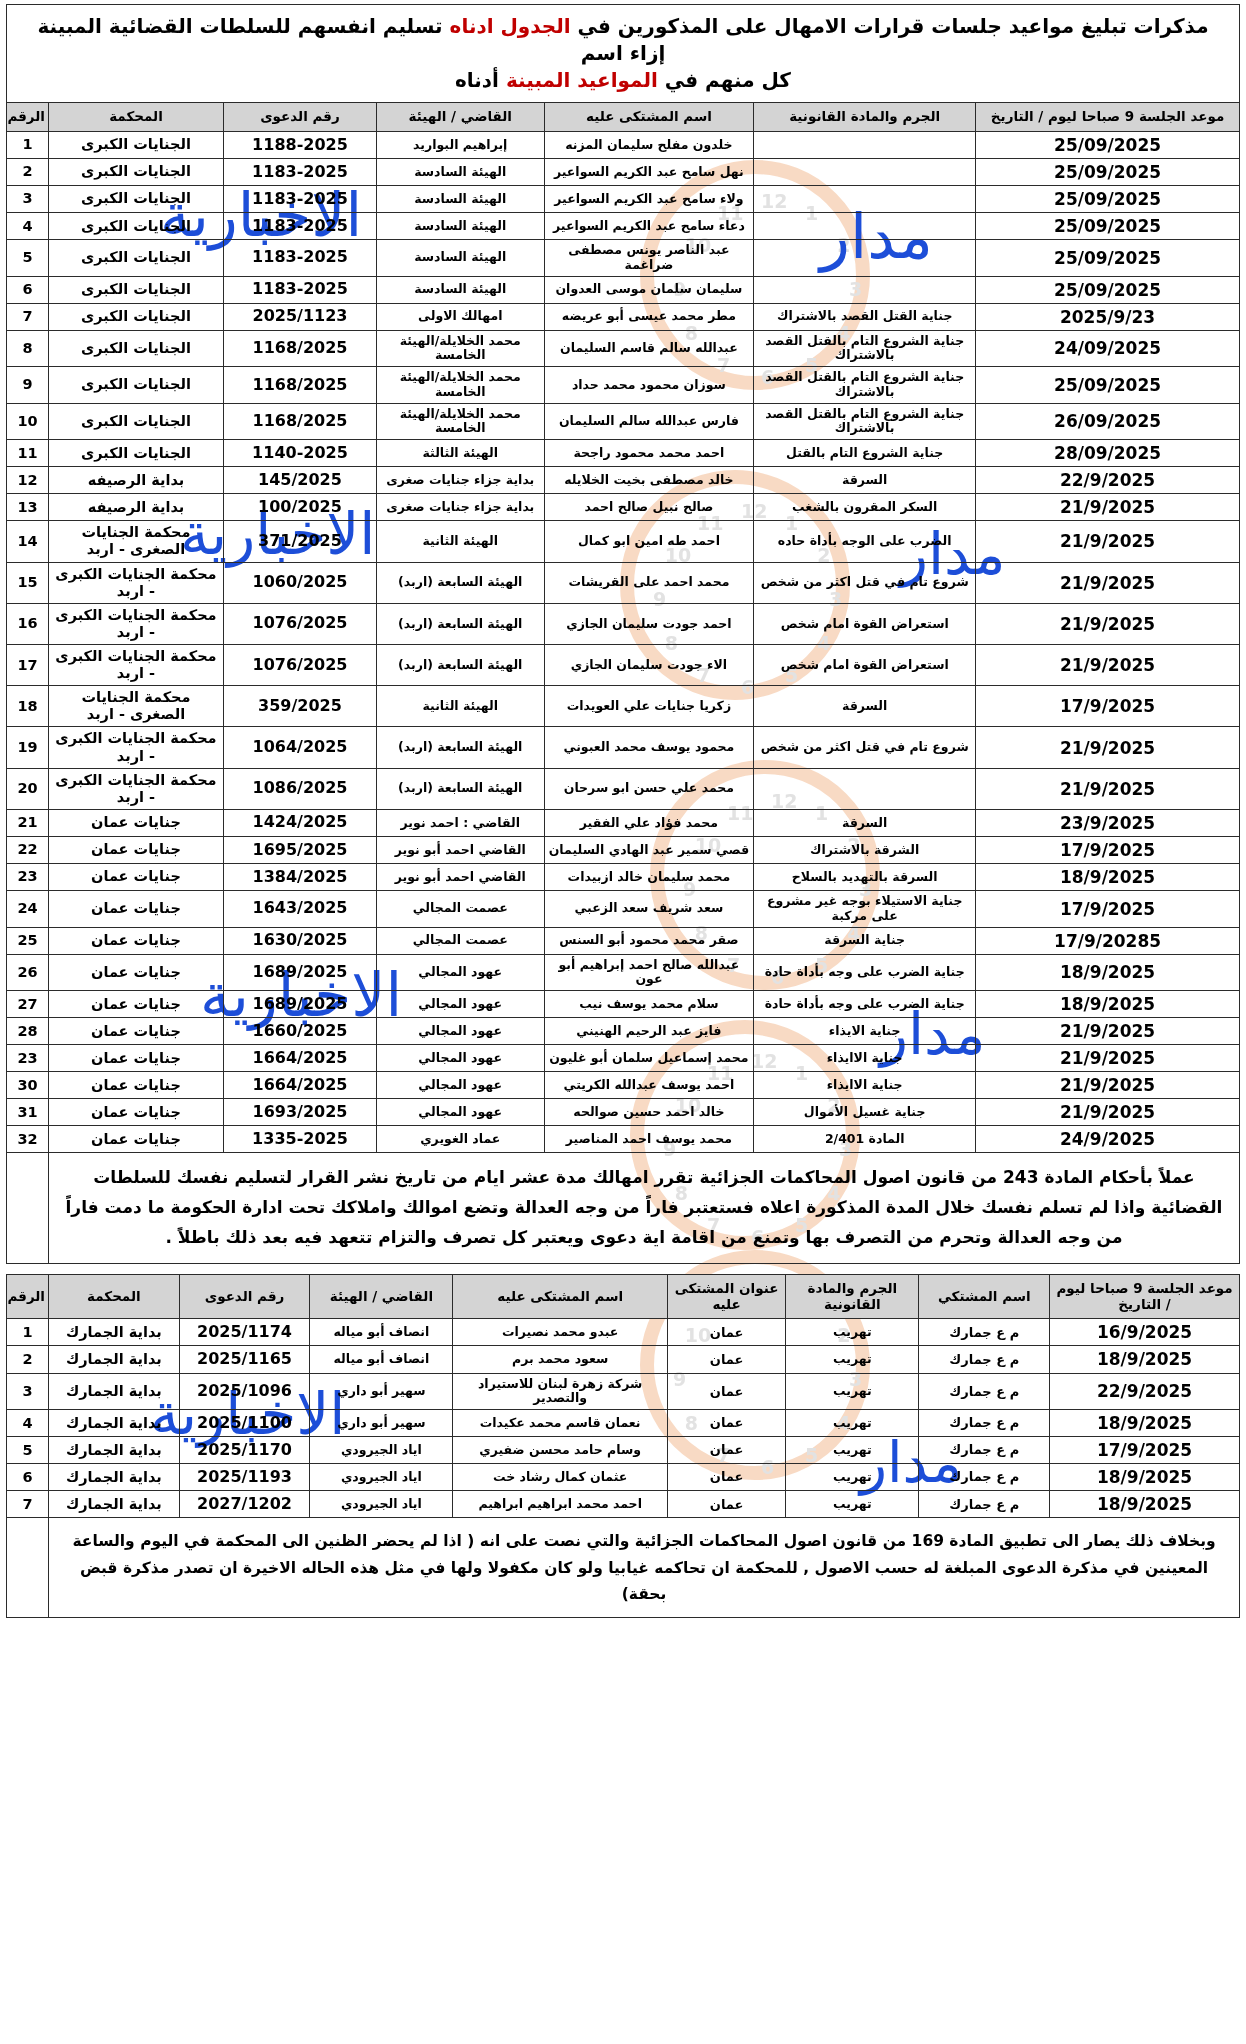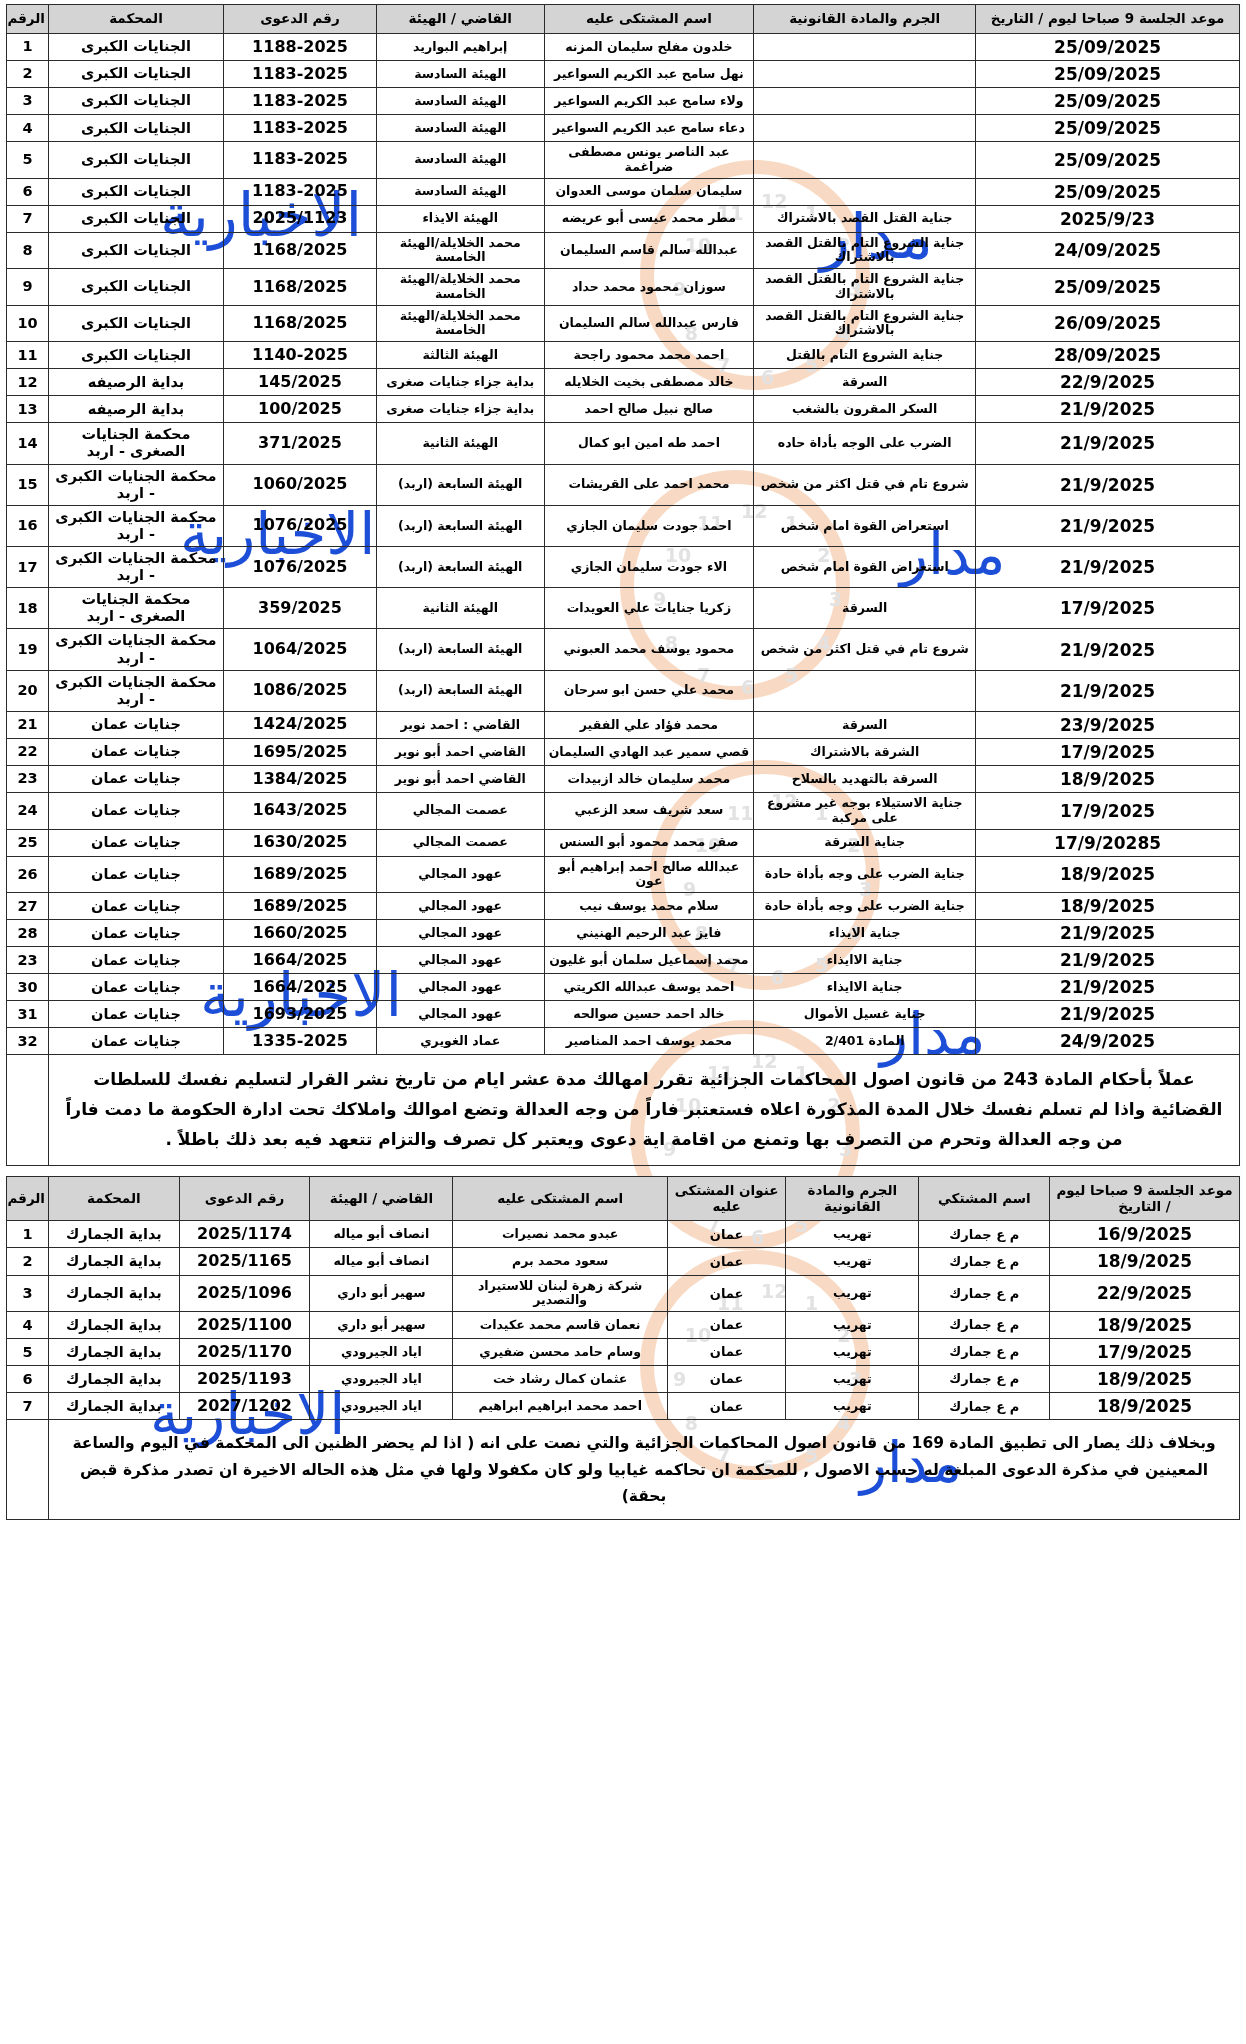--- a/index.html
+++ b/index.html
@@ -227,20 +227,26 @@
       <col class="c-date">
         <col class="c-crime">
         <col class="c-accused">
         <col class="c-judge">
         <col class="c-case">
         <col class="c-court">
         <col class="c-num">
     </colgroup>
     <thead>
       <tr>
+        <th class="title-cell" colspan="7">
+          <span>مذكرات تبليغ مواعيد جلسات قرارات الامهال على المذكورين في </span><span class="hl">الجدول ادناه</span><span> تسليم انفسهم للسلطات القضائية المبينة إزاء اسم</span><br>
+          <span>كل منهم في </span><span class="hl">المواعيد المبينة</span><span> أدناه</span>
+        </th>
+      </tr>
+      <tr>
         <th>موعد الجلسة 9 صباحا ليوم / التاريخ</th>
         <th>الجرم والمادة القانونية</th>
         <th>اسم المشتكى عليه</th>
         <th>القاضي / الهيئة</th>
         <th>رقم الدعوى</th>
         <th>المحكمة</th>
         <th>الرقم</th>
       </tr>
     </thead>
     <tbody id="t1-body">
@@ -295,21 +301,21 @@
           <td class="accused">سليمان سلمان موسى العدوان</td>
           <td class="judge">الهيئة السادسة</td>
           <td class="case">1183-2025</td>
           <td class="court">الجنايات الكبرى</td>
           <td class="num">6</td>
         </tr>
         <tr>
           <td class="date">2025/9/23</td>
           <td class="crime">جناية القتل القصد بالاشتراك</td>
           <td class="accused">مطر محمد عيسى أبو عريضه</td>
-          <td class="judge">الهيئة الايذاء</td>
+          <td class="judge">امهالك الاولى</td>
           <td class="case">2025/1123</td>
           <td class="court">الجنايات الكبرى</td>
           <td class="num">7</td>
         </tr>
         <tr>
           <td class="date">24/09/2025</td>
           <td class="crime">جناية الشروع التام بالقتل القصد بالاشتراك</td>
           <td class="accused">عبدالله سالم قاسم السليمان</td>
           <td class="judge">محمد الخلايلة/الهيئة الخامسة</td>
           <td class="case">1168/2025</td>

